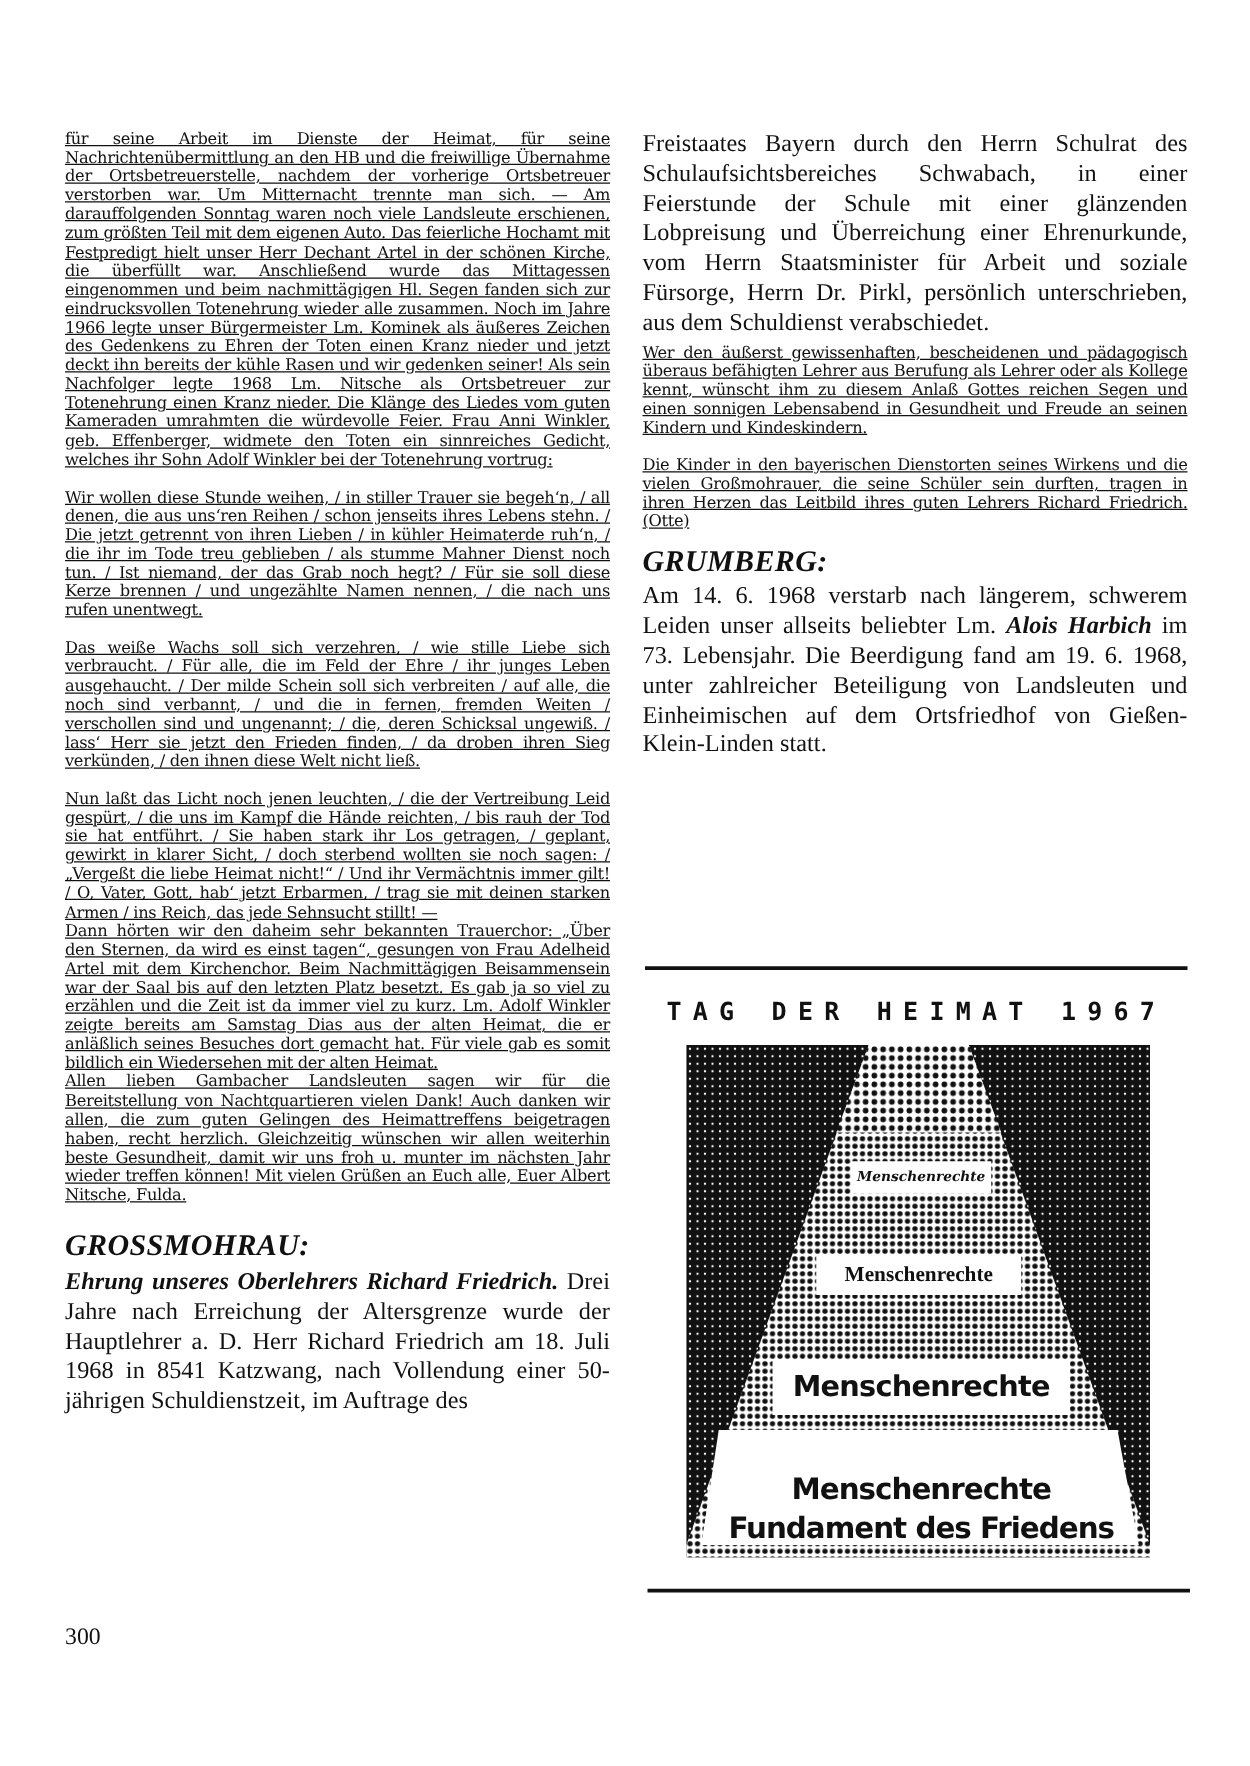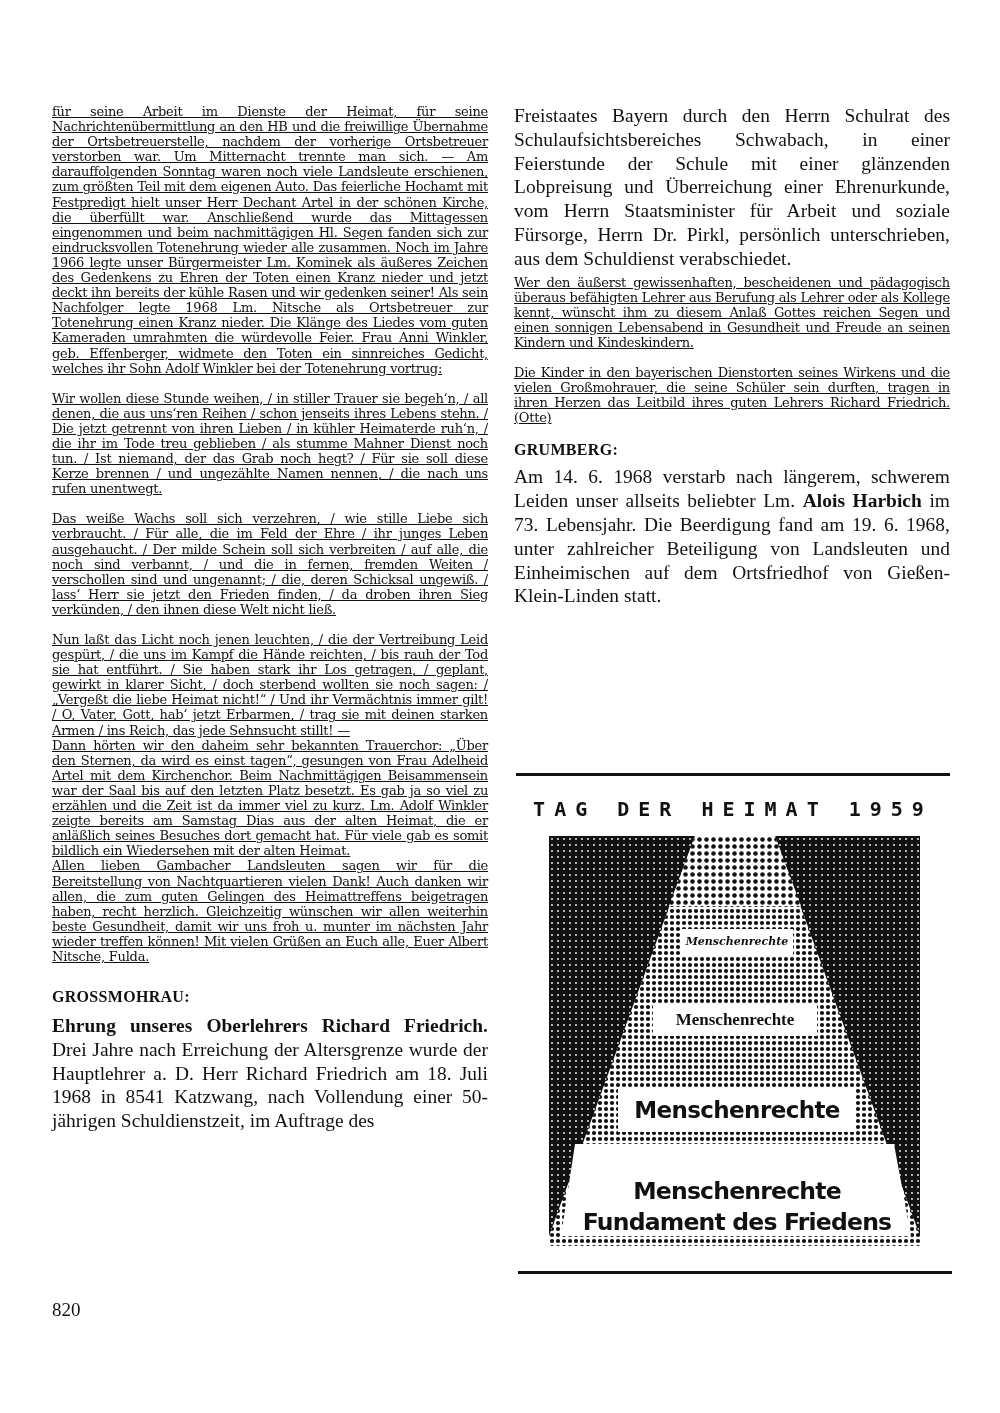--- a/index.html
+++ b/index.html
@@ -19,23 +19,23 @@
   .small + .small { margin-top: 15px; }
   .small.tight { margin-top: 0; }
 
   .large {
     font-family: "Liberation Serif", serif;
     font-size: 19.4px; line-height: 23.8px; text-align: justify;
     margin: 0; letter-spacing: 0.05px;
   }
   .heading {
     font-family: "Liberation Serif", serif; font-weight: bold;
-    font-size: 16px; line-height: 22px; margin: 0; letter-spacing: 0.3px;
+    font-size: 24px; line-height: 22px; margin: 0; letter-spacing: 0.3px; font-style: italic;
   }
-  b.bold { font-weight: bold; }
+  b.bold { font-weight: bold; font-style: italic; }
 
   #gap-left-1 { height: 22px; }
   #gap-right-1 { height: 14px; }
   #gap-right-2 { height: 14px; }
 
   .rule { position: absolute; height: 3px; background: #111; }
   #rule-top { left: 516px; width: 434px; top: 773px; }
   #rule-bottom { left: 518px; width: 434px; top: 1271px; }
 
   #page-number {
@@ -82,34 +82,34 @@
   <p class="small">Wir wollen diese Stunde weihen, / in stiller Trauer sie begeh‘n, / all denen, die aus uns‘ren Reihen / schon jenseits ihres Lebens stehn. / Die jetzt getrennt von ihren Lieben / in kühler Heimaterde ruh‘n, / die ihr im Tode treu geblieben / als stumme Mahner Dienst noch tun. / Ist niemand, der das Grab noch hegt? / Für sie soll diese Kerze brennen / und ungezählte Namen nennen, / die nach uns rufen unentwegt.</p>
   <p class="small">Das weiße Wachs soll sich verzehren, / wie stille Liebe sich verbraucht. / Für alle, die im Feld der Ehre / ihr junges Leben ausgehaucht. / Der milde Schein soll sich verbreiten / auf alle, die noch sind verbannt, / und die in fernen, fremden Weiten / verschollen sind und ungenannt; / die, deren Schicksal ungewiß. / lass‘ Herr sie jetzt den Frieden finden, / da droben ihren Sieg verkünden, / den ihnen diese Welt nicht ließ.</p>
   <p class="small">Nun laßt das Licht noch jenen leuchten, / die der Vertreibung Leid gespürt, / die uns im Kampf die Hände reichten, / bis rauh der Tod sie hat entführt. / Sie haben stark ihr Los getragen, / geplant, gewirkt in klarer Sicht, / doch sterbend wollten sie noch sagen: / „Vergeßt die liebe Heimat nicht!“ / Und ihr Vermächtnis immer gilt! / O, Vater, Gott, hab‘ jetzt Erbarmen, / trag sie mit deinen starken Armen / ins Reich, das jede Sehnsucht stillt! —</p>
   <p class="small tight">Dann hörten wir den daheim sehr bekannten Trauerchor: „Über den Sternen, da wird es einst tagen“, gesungen von Frau Adelheid Artel mit dem Kirchenchor. Beim Nachmittägigen Beisammensein war der Saal bis auf den letzten Platz besetzt. Es gab ja so viel zu erzählen und die Zeit ist da immer viel zu kurz. Lm. Adolf Winkler zeigte bereits am Samstag Dias aus der alten Heimat, die er anläßlich seines Besuches dort gemacht hat. Für viele gab es somit bildlich ein Wiedersehen mit der alten Heimat.</p>
   <p class="small tight">Allen lieben Gambacher Landsleuten sagen wir für die Bereitstellung von Nachtquartieren vielen Dank! Auch danken wir allen, die zum guten Gelingen des Heimattreffens beigetragen haben, recht herzlich. Gleichzeitig wünschen wir allen weiterhin beste Gesundheit, damit wir uns froh u. munter im nächsten Jahr wieder treffen können! Mit vielen Grüßen an Euch alle, Euer Albert Nitsche, Fulda.</p>
   <div id="gap-left-1"></div>
   <h2 class="heading">GROSSMOHRAU:</h2>
   <p class="large" style="margin-top:6px"><b class="bold">Ehrung unseres Oberlehrers Richard Friedrich.</b><span> Drei Jahre nach Erreichung der Altersgrenze wurde der Hauptlehrer a. D. Herr Richard Friedrich am 18. Juli 1968 in 8541 Katzwang, nach Vollendung einer 50-jährigen Schuldienstzeit, im Auftrage des</span></p>
 </div>
 
-<div id="page-number">820</div>
+<div id="page-number">300</div>
 
 <div class="col col-right">
   <p class="large">Freistaates Bayern durch den Herrn Schulrat des Schulaufsichtsbereiches Schwabach, in einer Feierstunde der Schule mit einer glänzenden Lobpreisung und Überreichung einer Ehrenurkunde, vom Herrn Staatsminister für Arbeit und soziale Fürsorge, Herrn Dr. Pirkl, persönlich unterschrieben, aus dem Schuldienst verabschiedet.</p>
   <p class="small" style="margin-top:4px">Wer den äußerst gewissenhaften, bescheidenen und pädagogisch überaus befähigten Lehrer aus Berufung als Lehrer oder als Kollege kennt, wünscht ihm zu diesem Anlaß Gottes reichen Segen und einen sonnigen Lebensabend in Gesundheit und Freude an seinen Kindern und Kindeskindern.</p>
   <p class="small">Die Kinder in den bayerischen Dienstorten seines Wirkens und die vielen Großmohrauer, die seine Schüler sein durften, tragen in ihren Herzen das Leitbild ihres guten Lehrers Richard Friedrich. (Otte)</p>
   <div id="gap-right-1"></div>
   <h2 class="heading">GRUMBERG:</h2>
   <p class="large" style="margin-top:4px"><span>Am 14. 6. 1968 verstarb nach längerem, schwerem Leiden unser allseits beliebter Lm. </span><b class="bold">Alois Harbich</b><span> im 73. Lebensjahr. Die Beerdigung fand am 19. 6. 1968, unter zahlreicher Beteiligung von Landsleuten und Einheimischen auf dem Ortsfriedhof von Gießen-Klein-Linden statt.</span></p>
   <div id="gap-right-2"></div>
 </div>
 
 <div class="rule" id="rule-top"></div>
-<div id="poster-title">TAG DER HEIMAT 1959</div>
+<div id="poster-title">TAG DER HEIMAT 1967</div>
 
 <div id="poster">
   <svg width="371" height="410" viewBox="0 0 371 410">
     <defs>
       <pattern id="darkDots" width="6" height="6" patternUnits="userSpaceOnUse">
         <rect width="6" height="6" fill="#111"></rect>
         <circle cx="3" cy="3" r="0.9" fill="#fff"></circle>
       </pattern>
       <pattern id="lightDots" width="6" height="6" patternUnits="userSpaceOnUse">
         <rect width="6" height="6" fill="#fff"></rect>

